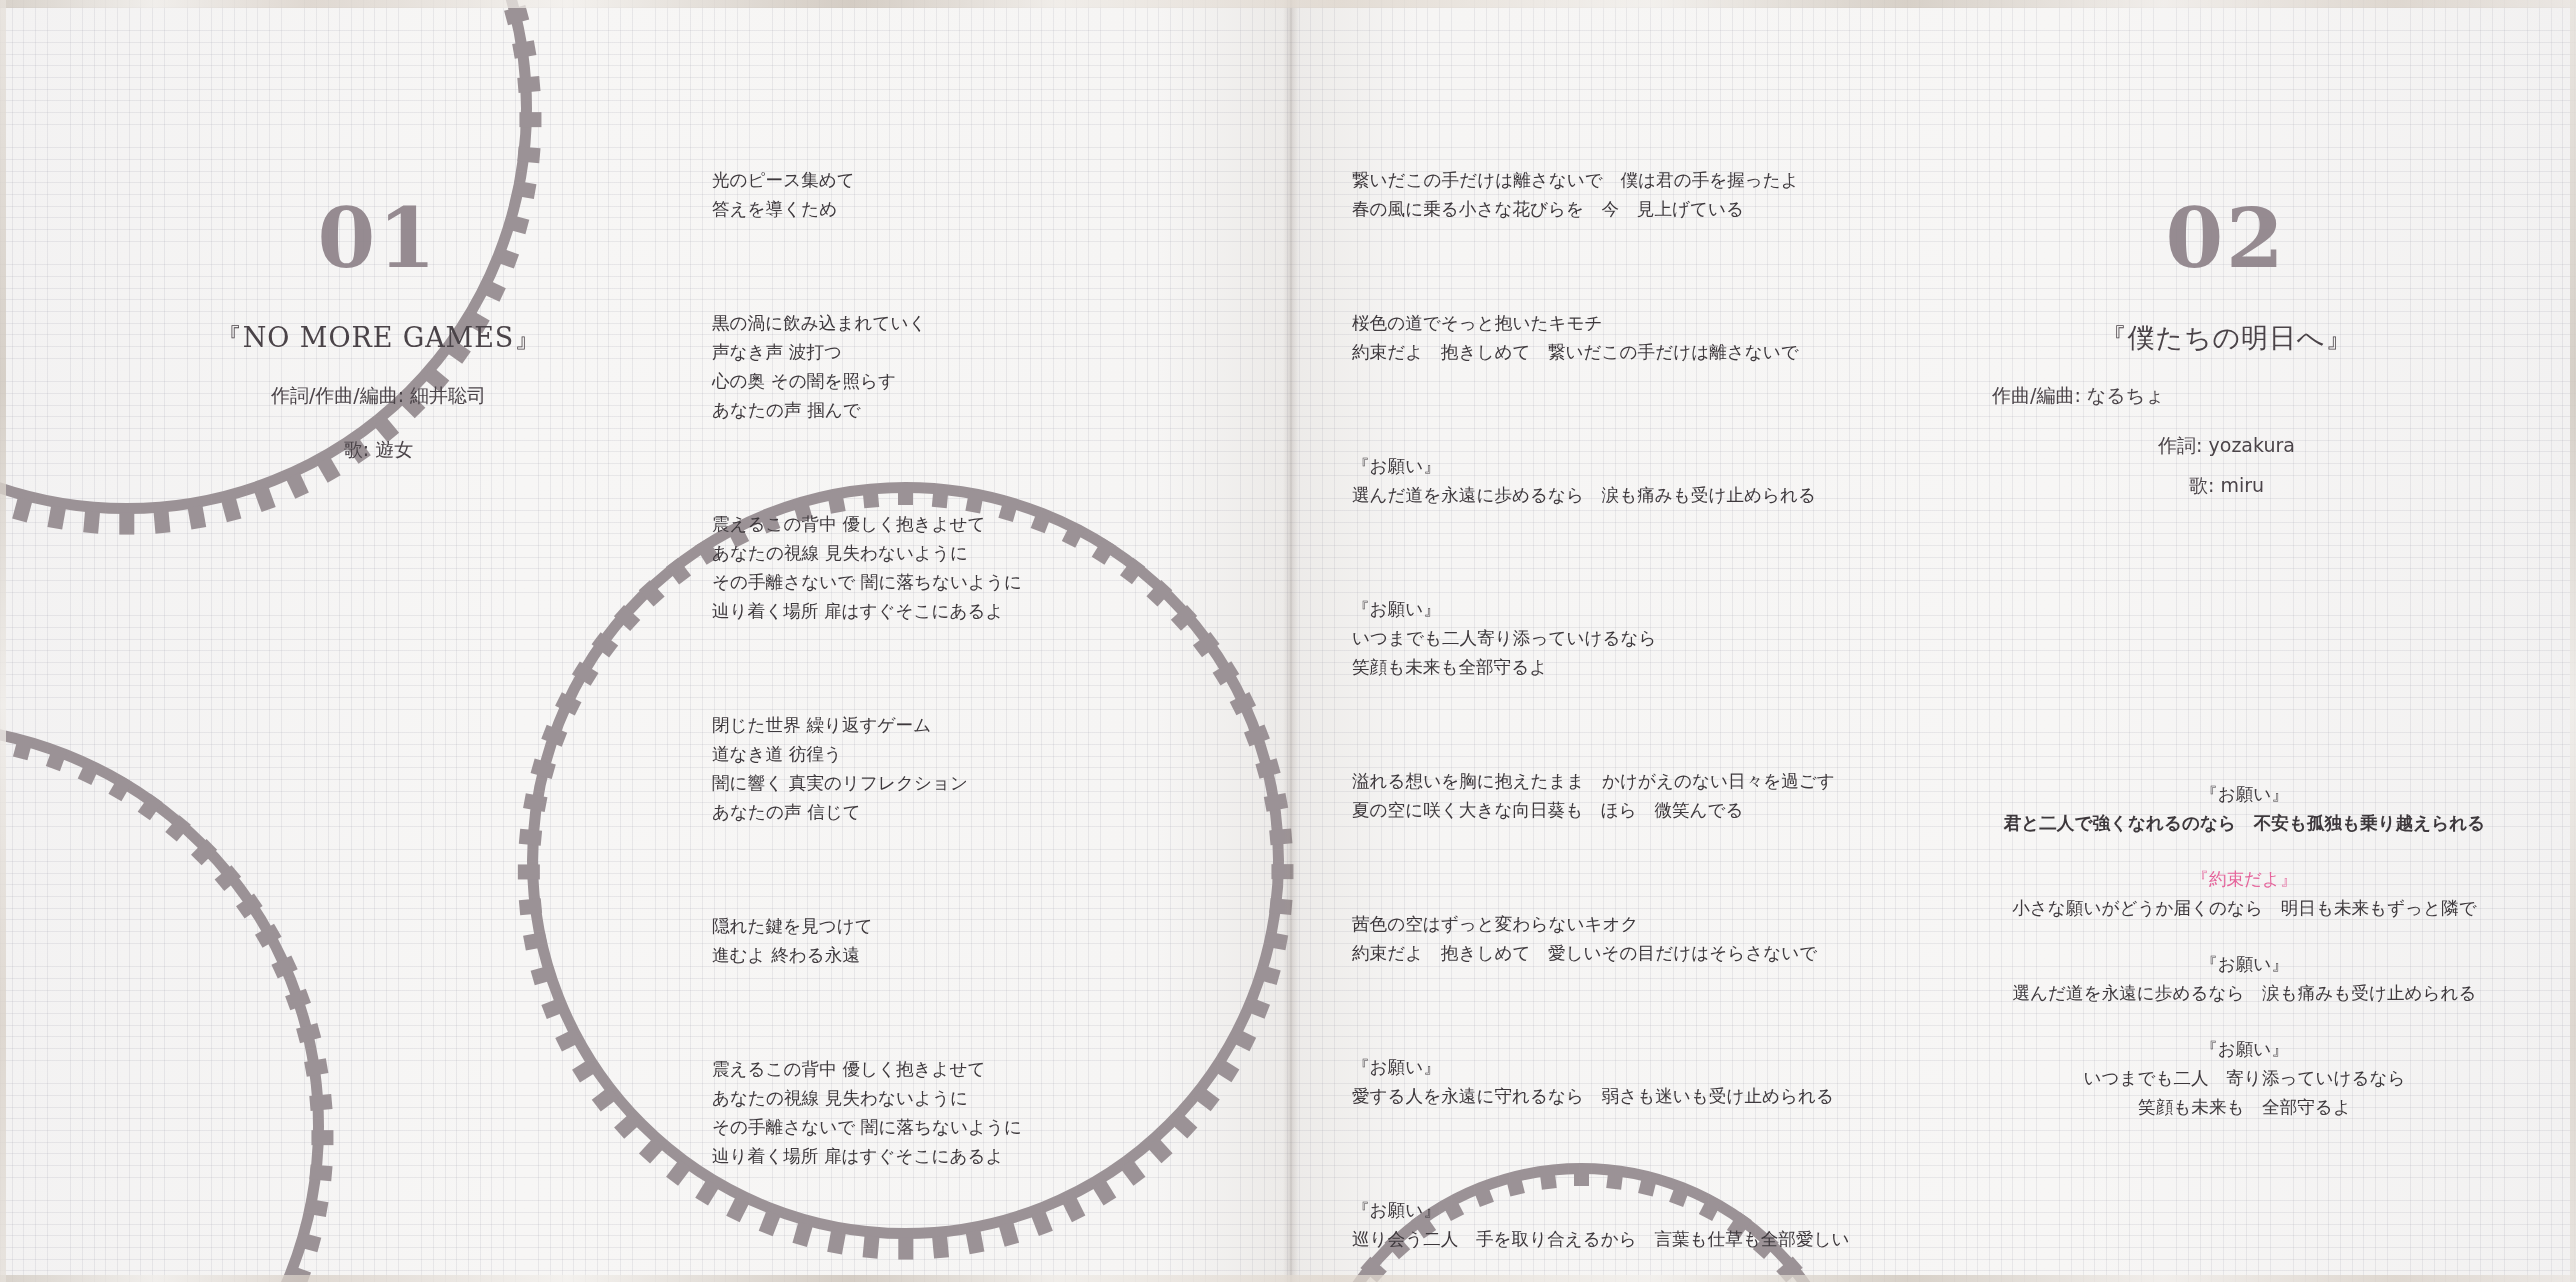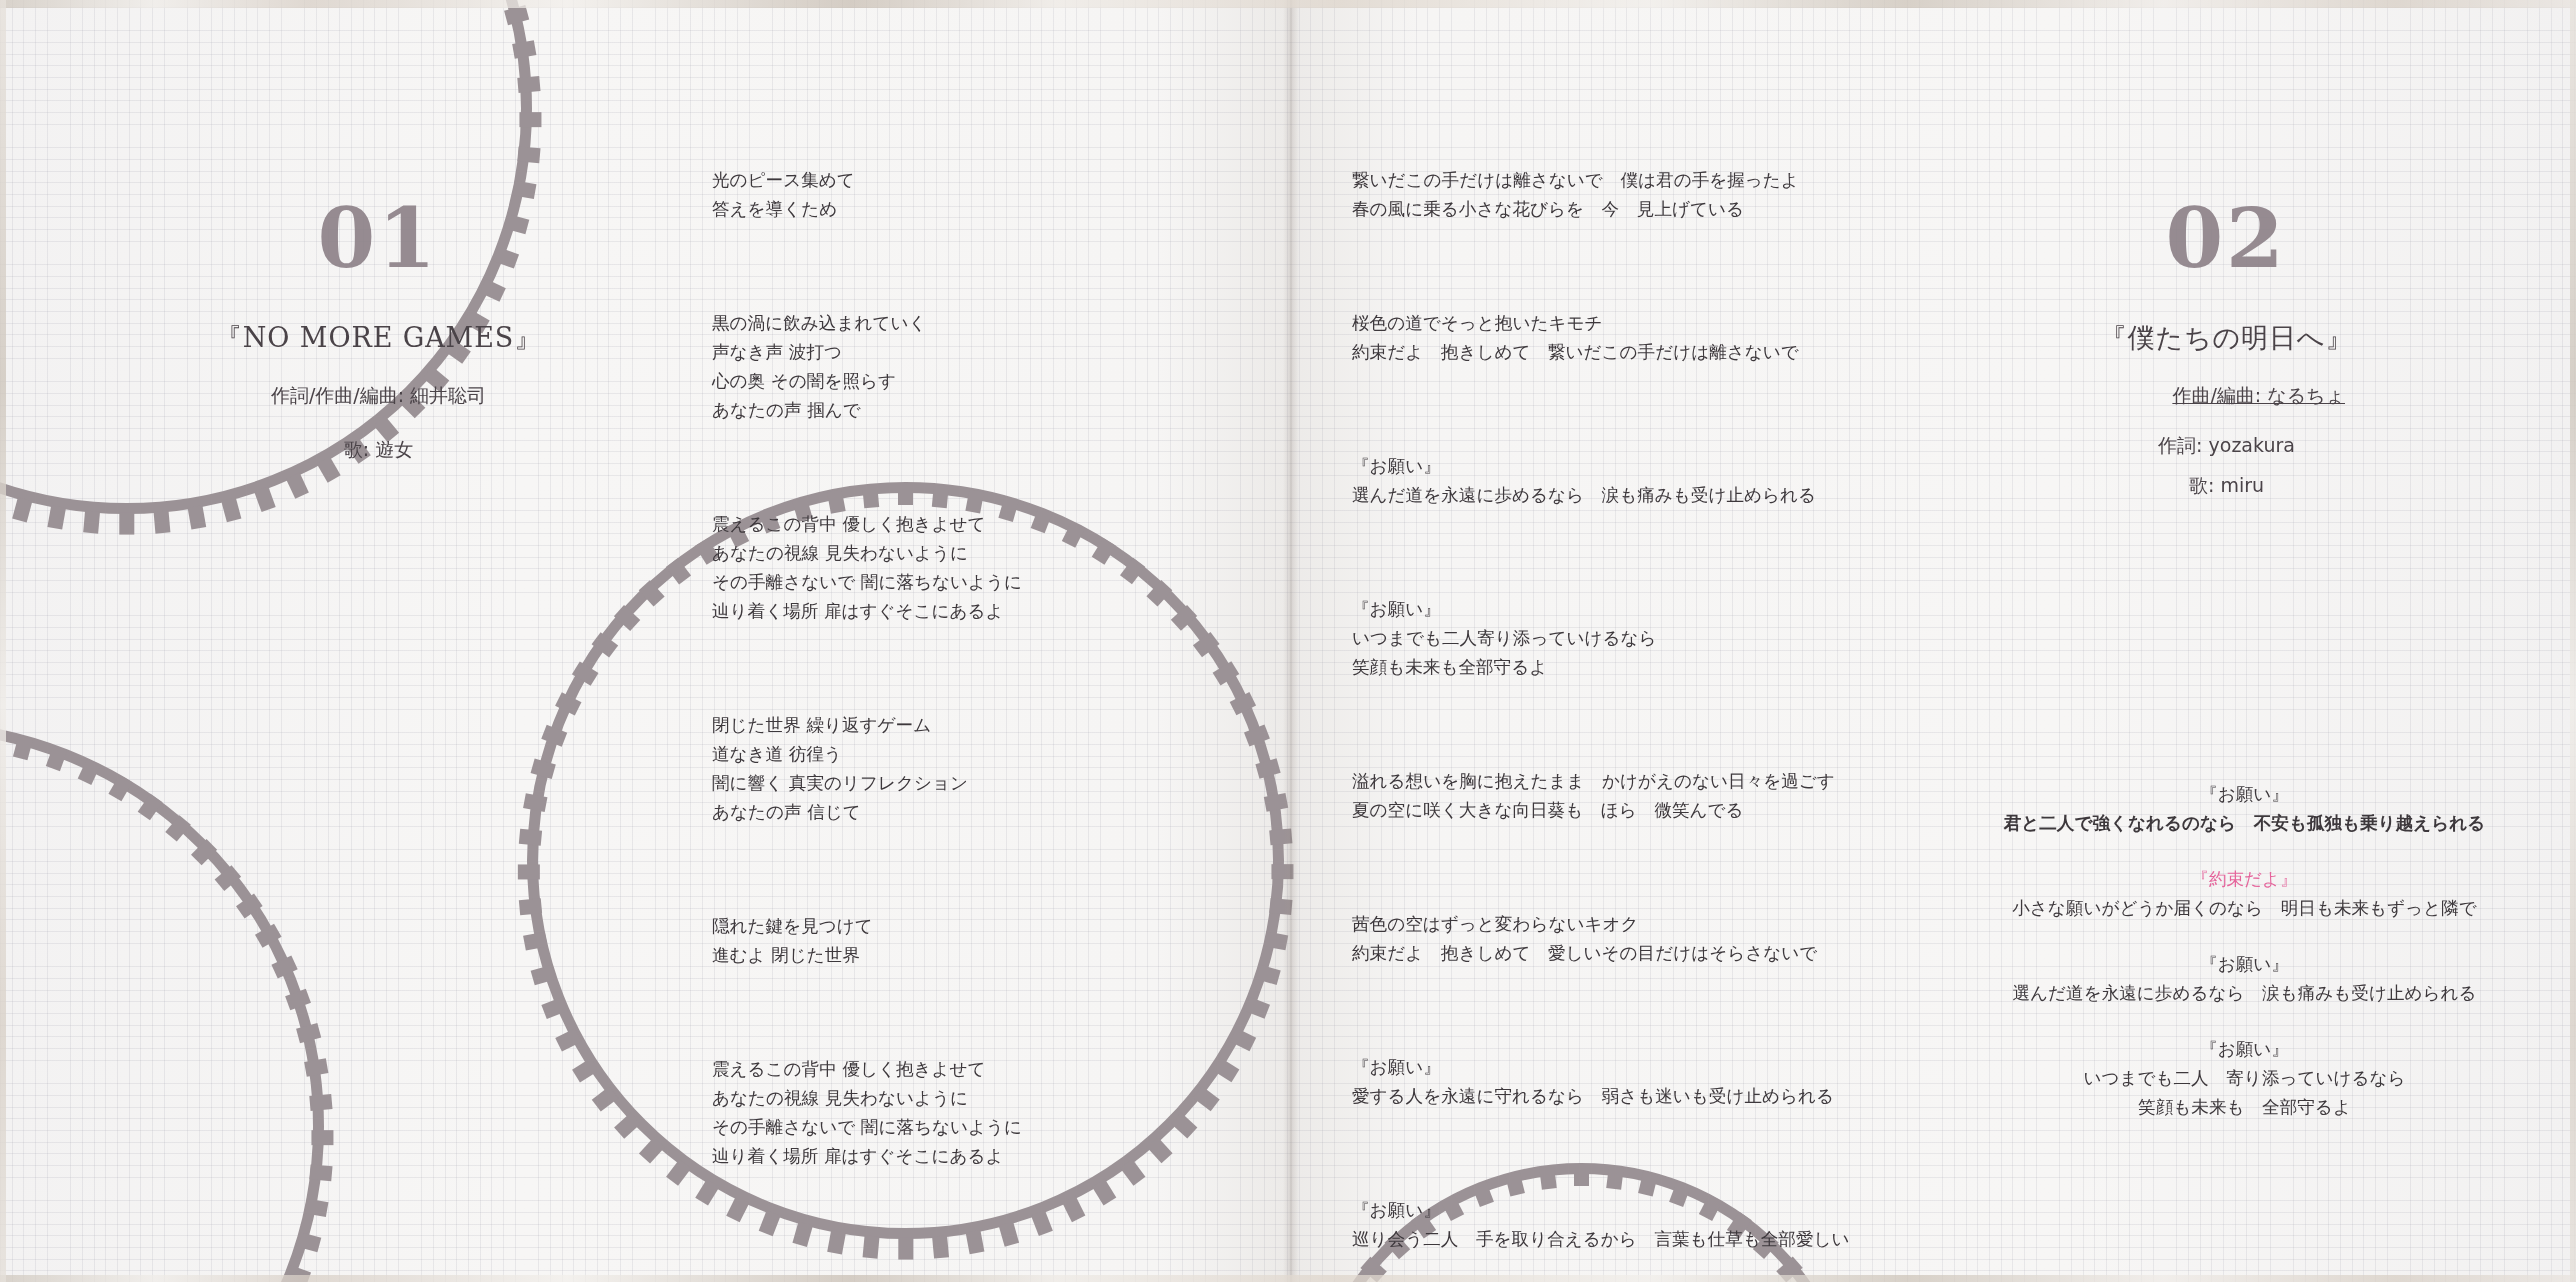--- a/index.html
+++ b/index.html
@@ -286,30 +286,30 @@
 あなたの声 掴んで</div>
     <div class="stanza">震えるこの背中 優しく抱きよせて
 あなたの視線 見失わないように
 その手離さないで 闇に落ちないように
 辿り着く場所 扉はすぐそこにあるよ</div>
     <div class="stanza">閉じた世界 繰り返すゲーム
 道なき道 彷徨う
 闇に響く 真実のリフレクション
 あなたの声 信じて</div>
     <div class="stanza">隠れた鍵を見つけて
-進むよ 閉じた世界</div>
+進むよ 終わる永遠</div>
     <div class="stanza">震えるこの背中 優しく抱きよせて
 あなたの視線 見失わないように
 その手離さないで 闇に落ちないように
 辿り着く場所 扉はすぐそこにあるよ</div>
   </div>
 
   <div class="track-num" style="left:2118px; top:189px; width:216px; text-align:center;">02</div>
   <div class="track-title" style="left:1992px; top:320px; width:469px; text-align:center;">『僕たちの明日へ』</div>
-  <div class="credit" style="left:1876px; top:383px; width:469px; text-align:right;text-decoration:underline;">作曲/編曲: なるちょ</div>
+  <div class="credit" style="left:1992px; top:383px; width:469px; text-align:left;">作曲/編曲: なるちょ</div>
   <div class="credit" style="left:1992px; top:433px; width:469px; text-align:center;">作詞: yozakura</div>
   <div class="credit" style="left:1992px; top:473px; width:469px; text-align:center;">歌: miru</div>
 
   <div class="lyrics" style="left:1352px; top:108px; width:577px;">
     <div class="stanza">繋いだこの手だけは離さないで　僕は君の手を握ったよ
 春の風に乗る小さな花びらを　今　見上げている</div>
     <div class="stanza">桜色の道でそっと抱いたキモチ
 約束だよ　抱きしめて　繋いだこの手だけは離さないで</div>
     <div class="stanza">『お願い』
 選んだ道を永遠に歩めるなら　涙も痛みも受け止められる</div>

